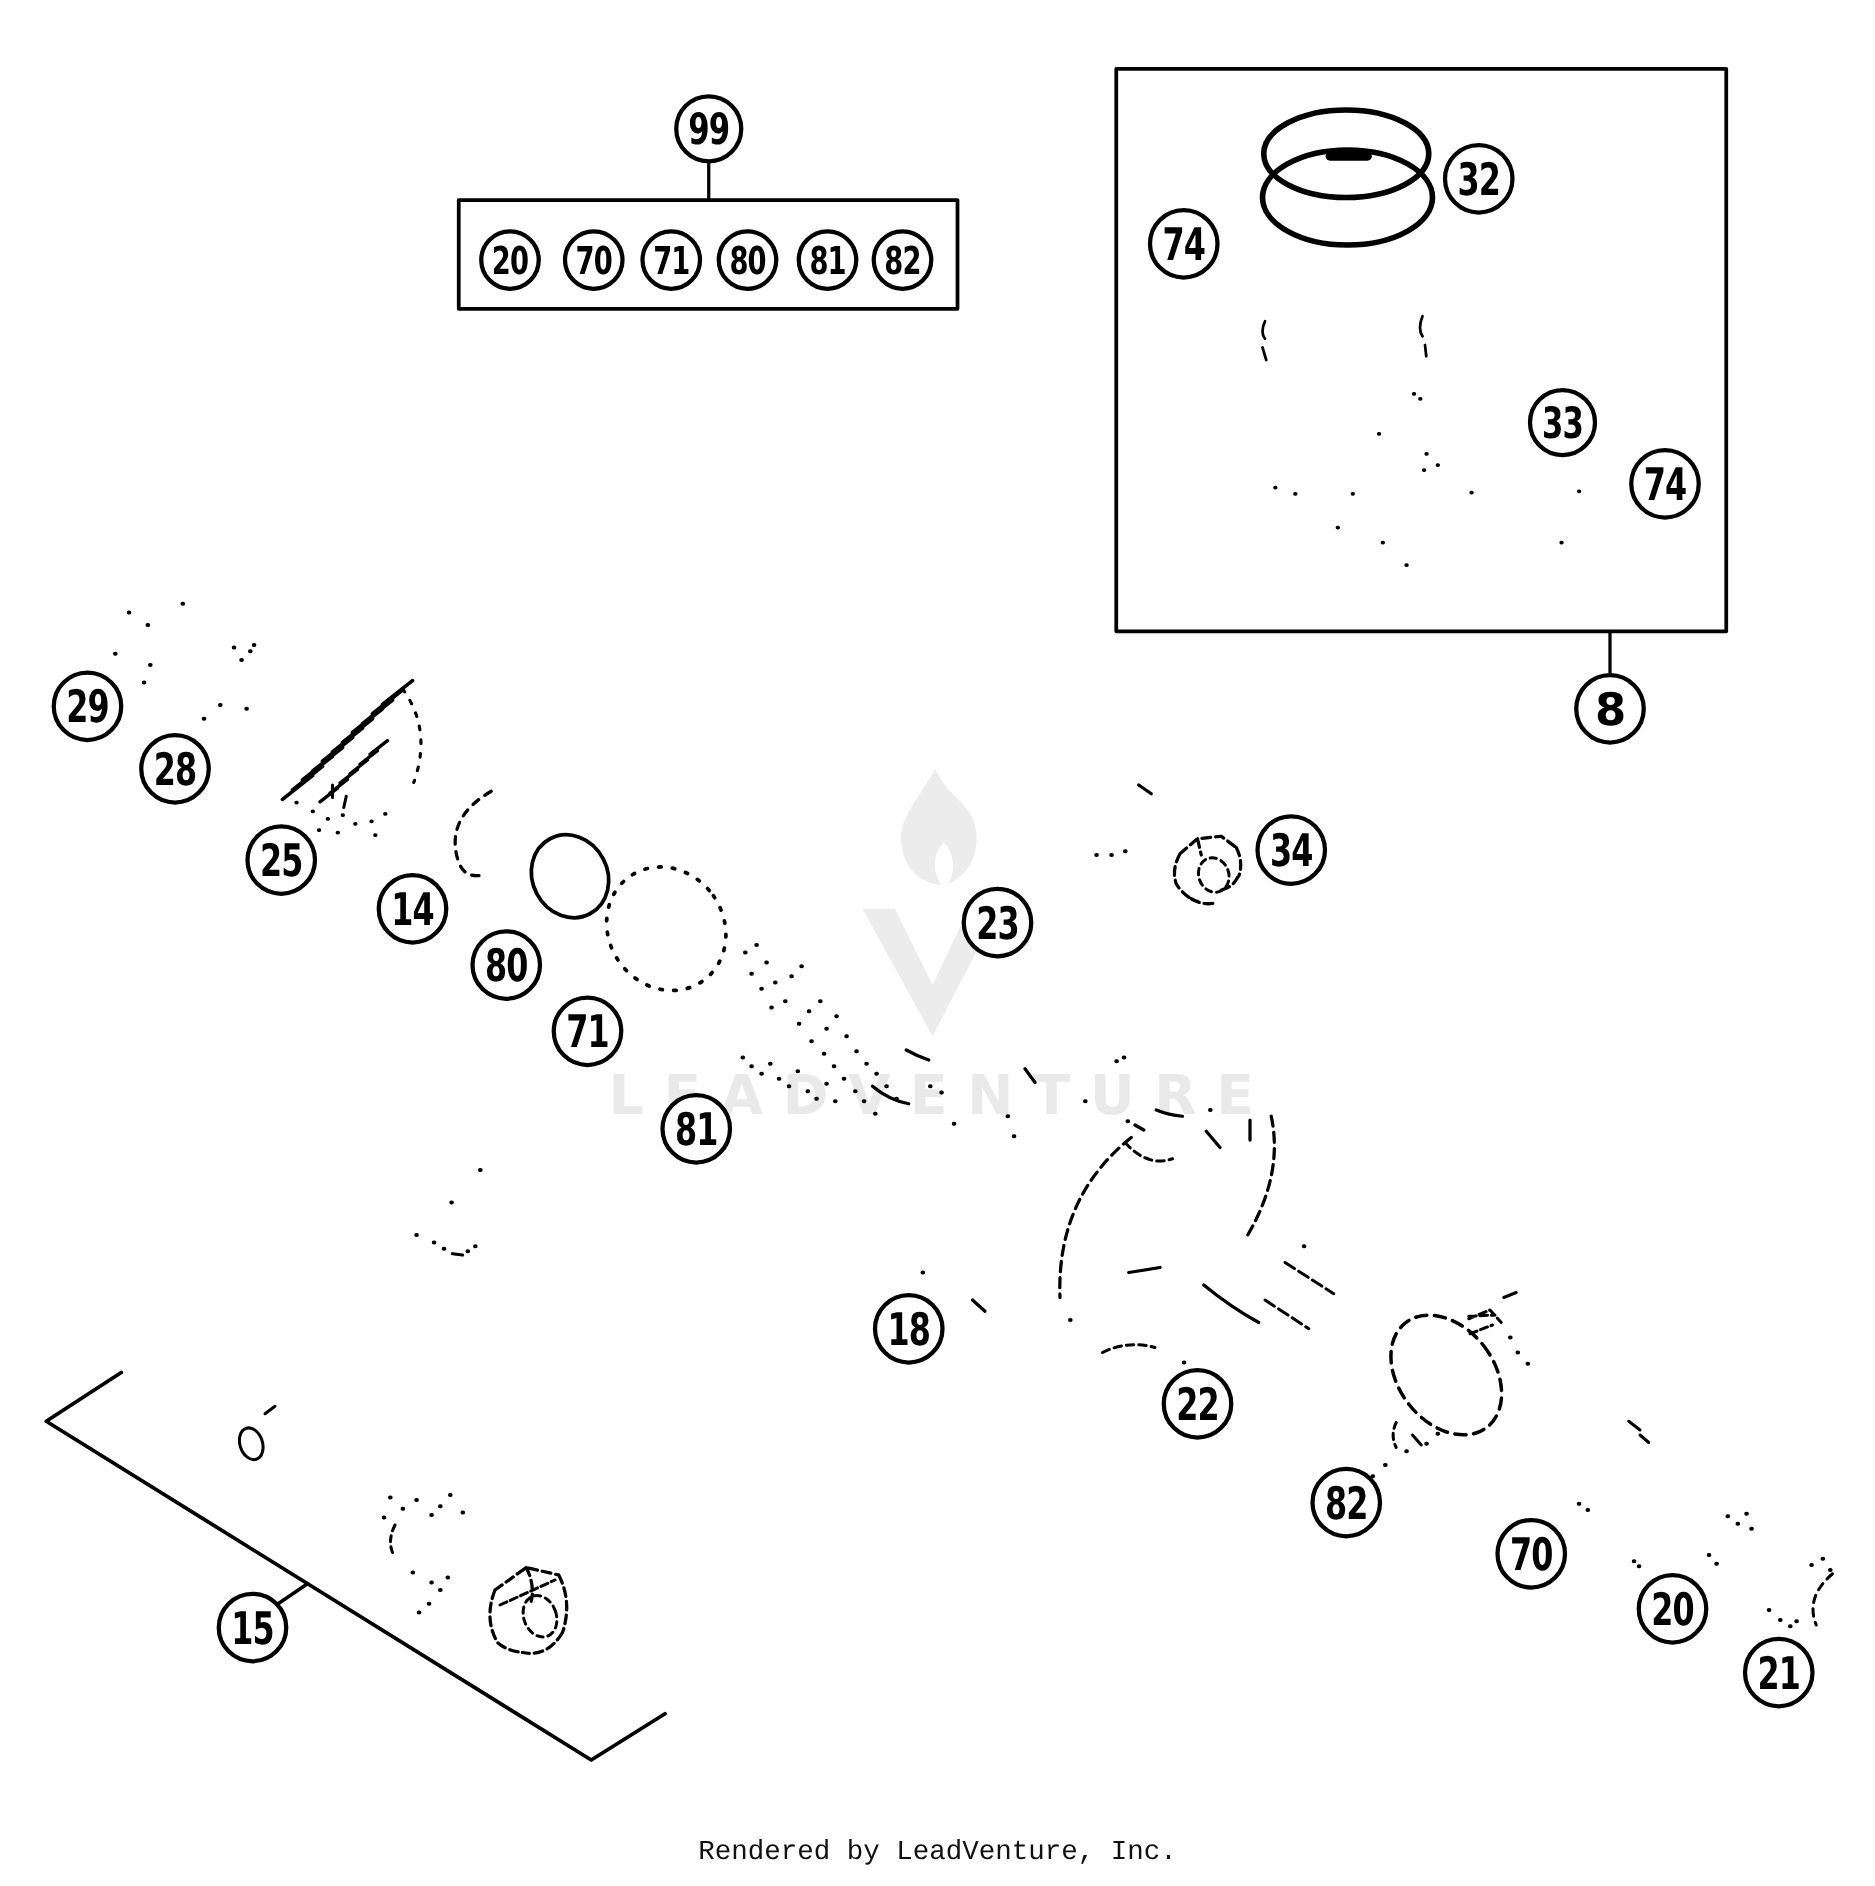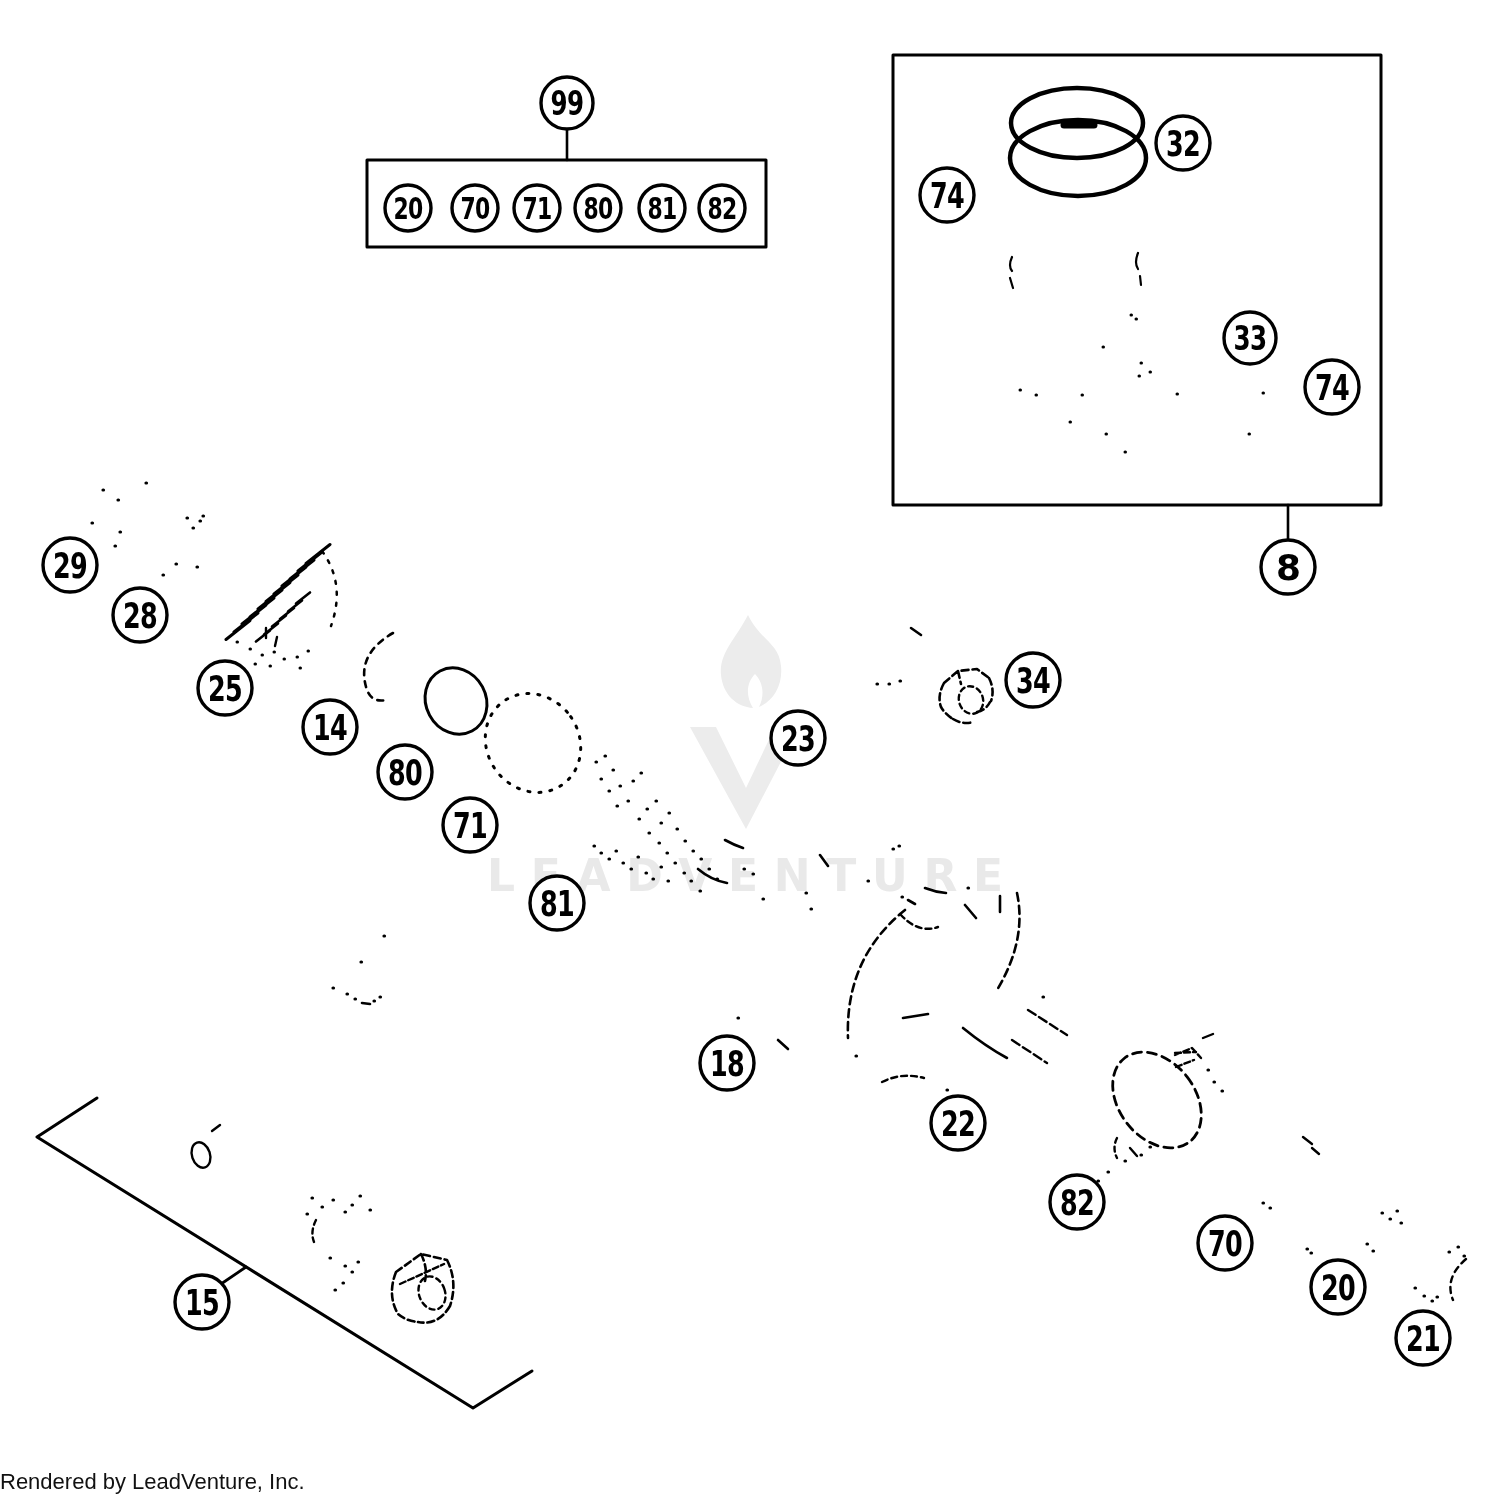--- a/index.html
+++ b/index.html
@@ -3,22 +3,22 @@
 <meta charset="utf-8">
 <style>
   html,body{margin:0;padding:0;background:#fff;}
   .stage{position:relative;width:1500px;height:1509px;background:#ffffff;overflow:hidden;
          font-family:"DejaVu Sans",sans-serif;}
   .stage svg{position:absolute;left:0;top:0;}
   .art{stroke:#000;fill:none;stroke-linecap:round;stroke-linejoin:round;}
   .callout circle{fill:#ffffff;stroke:#000000;stroke-width:3.4;}
   .callout text{fill:#000000;font-weight:700;text-anchor:middle;
                 font-family:"DejaVu Sans",sans-serif;letter-spacing:-1px;}
-  .footer{position:absolute;left:0;top:1469px;width:100%;text-align:left;
-          font-family:Liberation Sans, sans-serif;font-size:22px;color:#111;}
+  .footer{position:absolute;left:0;top:1469px;width:100%;text-align:center;
+          font-family:Liberation Mono, monospace;font-size:22px;color:#111;}
 </style>
 </head>
 <body>
 
 <div class="stage">
 
 <svg width="1500" height="1509" viewBox="0 0 1500 1509">
 
   <g>
     <path fill="#ececec" d="M748,615 C735,640 719,653 721,675 C723,695 737,707 753,708

